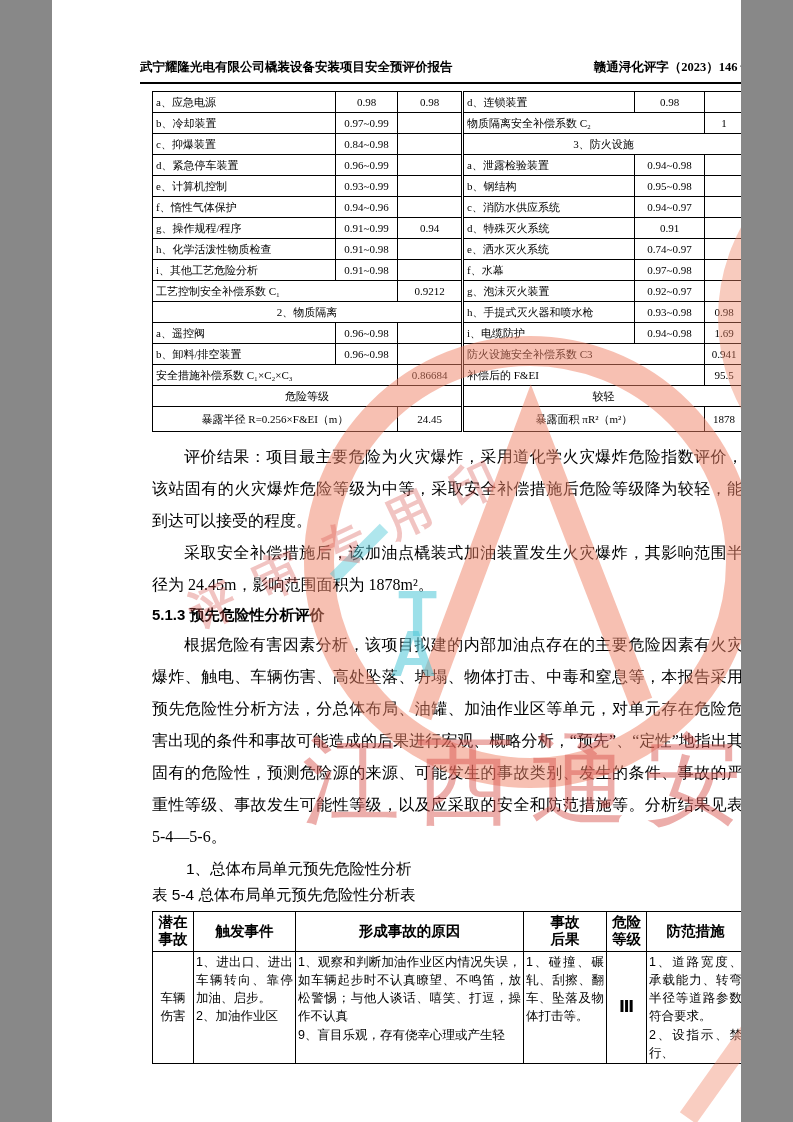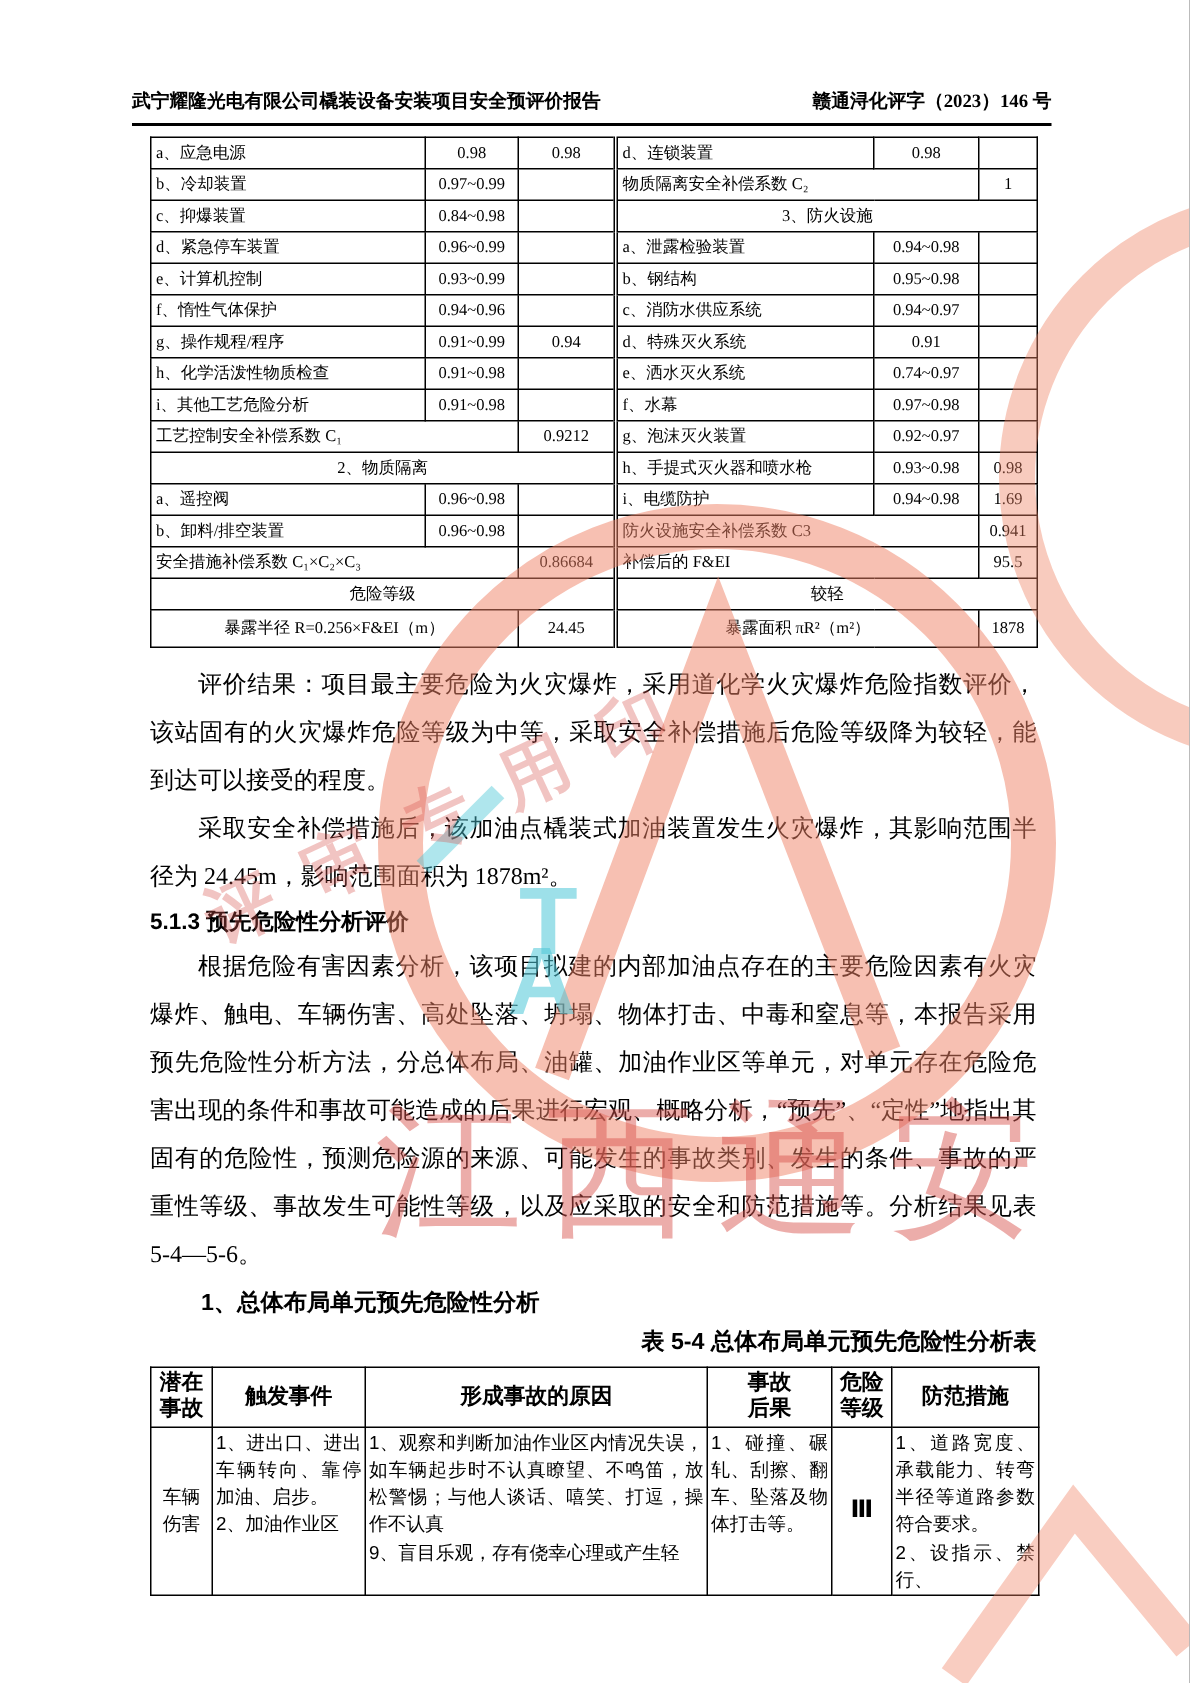--- a/index.html
+++ b/index.html
@@ -1,39 +1,39 @@
 <!DOCTYPE html>
 <html><head>
 <meta charset="utf-8">
 <style>
   html,body{margin:0;padding:0;background:#888;}
-  .page{position:relative;width:793px;height:1122px;background:#fff;margin:0 auto;overflow:hidden;
+  .page{position:relative;width:689px;height:1122px;background:#fff;margin:0 auto;overflow:hidden;
         font-family:"Liberation Serif","DejaVu Serif",serif;color:#000;}
   .content{position:absolute;left:100px;top:59px;width:591px;z-index:1;}
   .doc-header{display:flex;justify-content:space-between;align-items:flex-end;
               font-weight:bold;font-size:12.5px;width:613px;margin-left:-12px;
               padding-bottom:6px;border-bottom:2px solid #000;}
   
   table.fei{border-collapse:collapse;table-layout:fixed;width:591px;margin-top:7px;font-size:11px;}
   table.fei td{border:1px solid #000;height:20px;line-height:20px;padding:0 3px;
                white-space:nowrap;overflow:hidden;}
   table.fei td.lbl{text-align:left;}
   table.fei td.val{text-align:center;padding:0;}
   table.fei td.sec{text-align:center;}
   table.fei td.mid{border-left:3px double #000;}
   table.fei tr.xrow td{height:24px;line-height:24px;}
   
   .para{font-size:16px;line-height:32px;text-align:justify;text-indent:32px;margin:0;}
   .p1{margin-top:9px;}
   .h513{font-family:"Liberation Sans","DejaVu Sans",sans-serif;font-weight:bold;
         font-size:15px;line-height:28px;margin:0;}
-  .list-item{font-family:"Liberation Sans","DejaVu Sans",sans-serif;font-weight:bold;
+  .list-item{font-family:"Liberation Sans","DejaVu Sans",sans-serif;font-weight:normal;
              font-size:15.5px;line-height:22px;margin-top:5px;text-indent:34px;}
-  .tbl-title{font-family:"Liberation Sans","DejaVu Sans",sans-serif;font-weight:bold;
-             font-size:15.5px;line-height:22px;margin-top:4px;text-align:right;}
+  .tbl-title{font-family:"Liberation Sans","DejaVu Sans",sans-serif;font-weight:normal;
+             font-size:15.5px;line-height:22px;margin-top:4px;text-align:left;}
   
   table.pha{border-collapse:collapse;table-layout:fixed;width:592px;margin-top:5px;
             font-family:"Liberation Sans","DejaVu Sans",sans-serif;}
   table.pha th{border:1px solid #000;font-size:14.5px;font-weight:bold;line-height:1.2;
                padding:2px 0;vertical-align:middle;height:34px;}
   table.pha td{border:1px solid #000;font-size:12.5px;line-height:18.2px;padding:1px 2px;
                vertical-align:top;height:90px;overflow:hidden;text-align:justify;}
   table.pha td.ctr{text-align:center;vertical-align:middle;}
   table.pha td.lvl{text-align:center;vertical-align:middle;font-weight:bold;font-size:16px;}
   .page-num{text-align:center;font-weight:bold;font-size:12px;margin-top:5px;}

